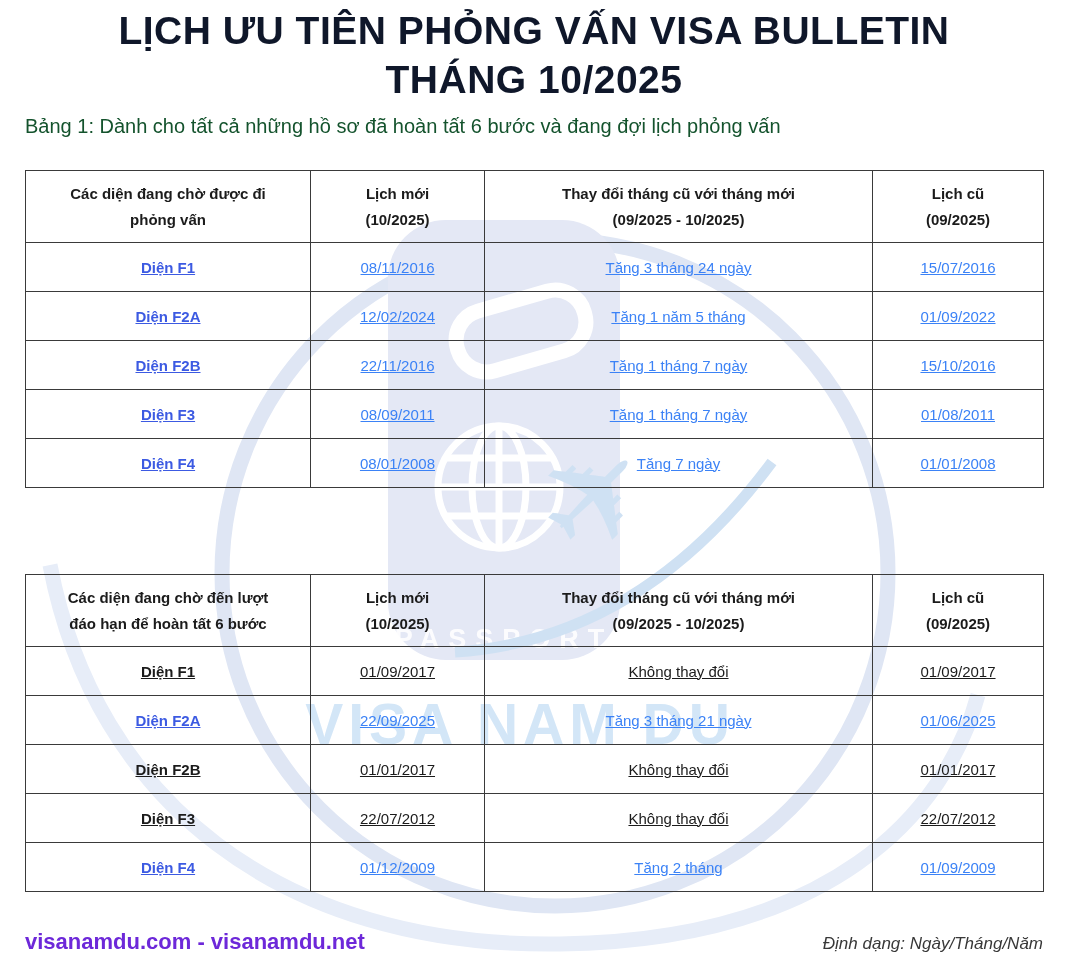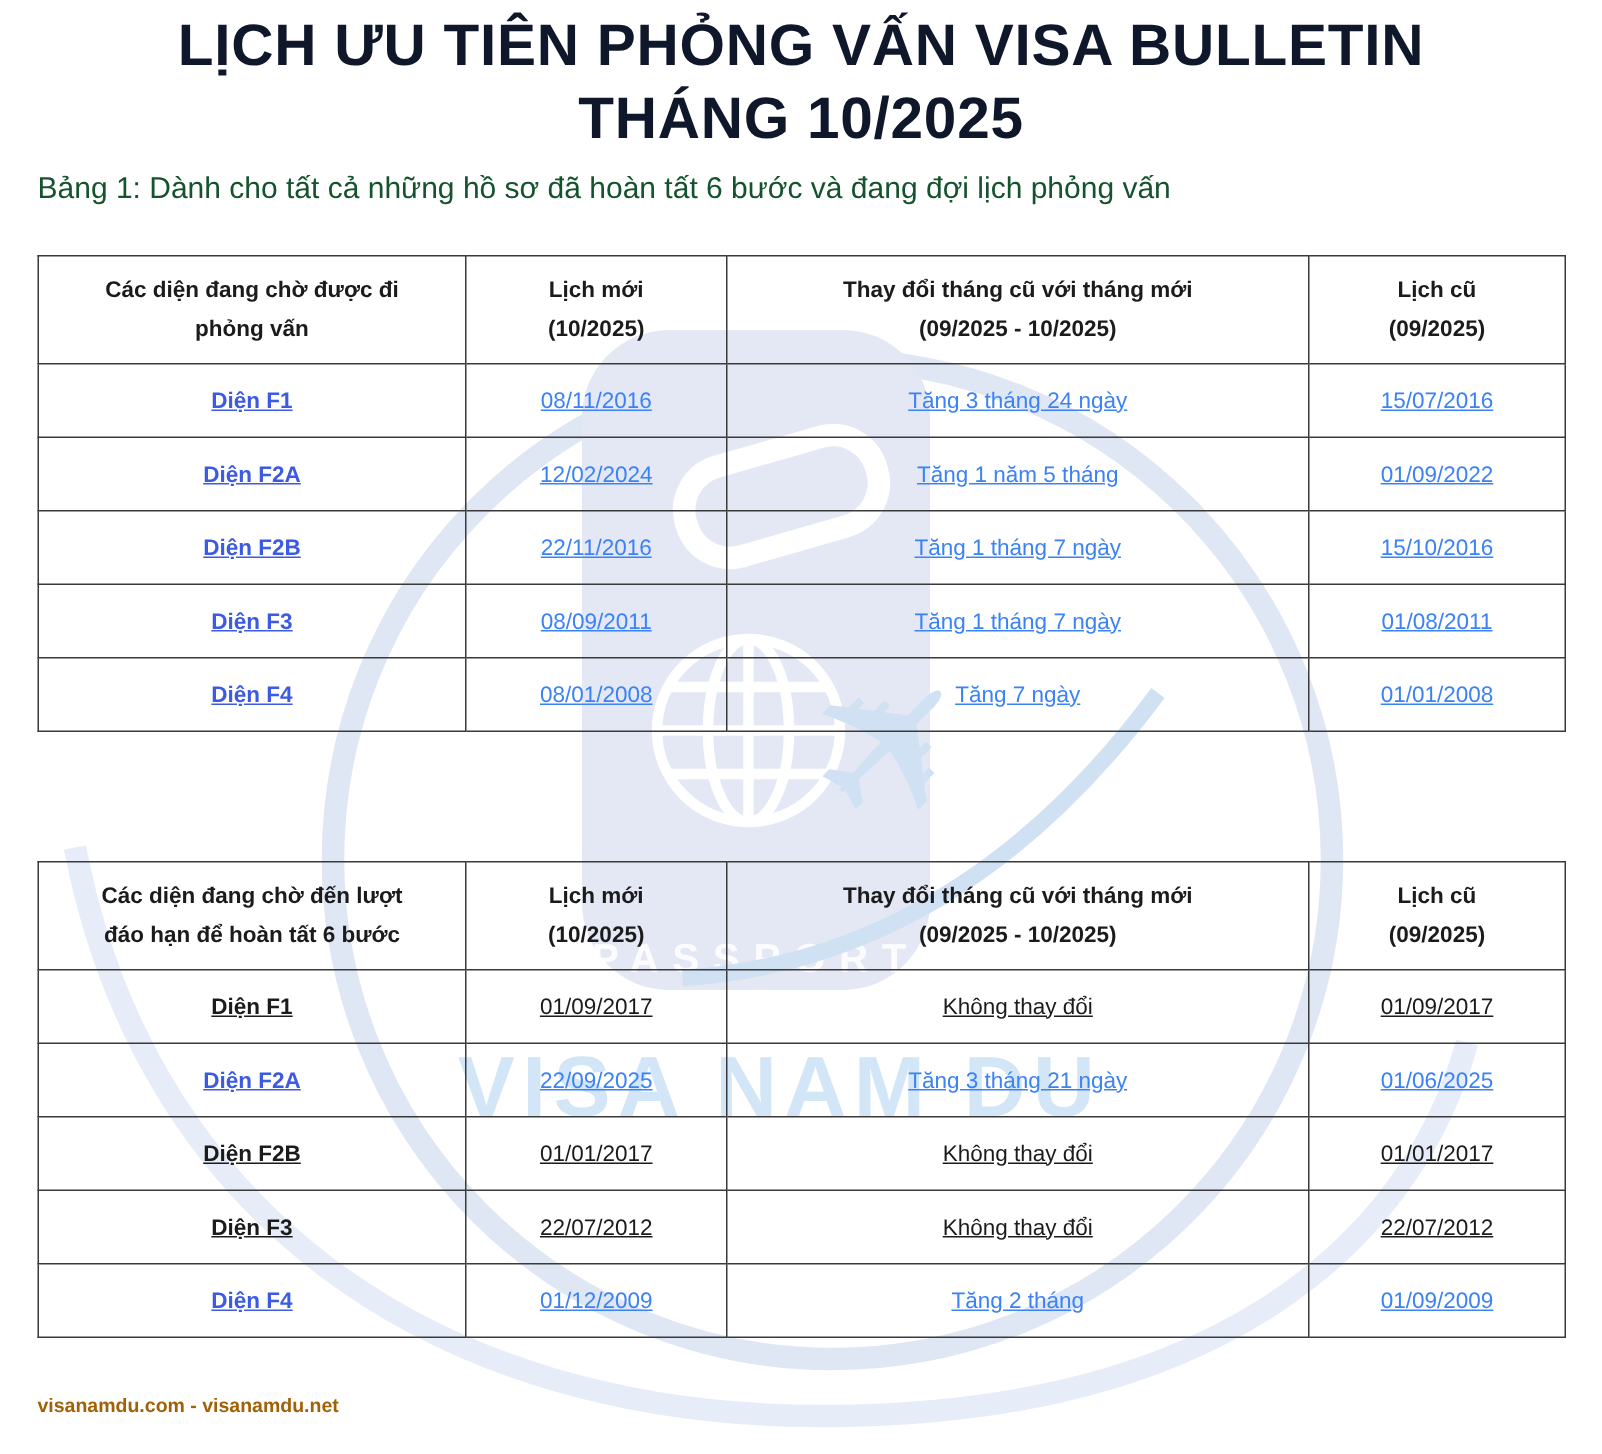--- a/index.html
+++ b/index.html
@@ -35,21 +35,21 @@
   tr.hrow td{height:71px;font-weight:700;line-height:26px;}
   tr.drow td{height:48px;text-decoration:underline;}
   tr.drow td.cat{font-weight:700;}
   tr.changed td{color:#3b82f6;}
   tr.changed td.cat{color:#3c5ae2;}
   tr.unchanged td{color:#1b1b1b;}
   .footer{
     position:absolute;left:25px;top:929px;width:1018px;
     display:flex;justify-content:space-between;align-items:baseline;
   }
-  .footer-links{font-size:13px;font-weight:700;color:#a16207;cursor:pointer;}
+  .footer-links{font-size:22px;font-weight:700;color:#6d28d9;cursor:pointer;}
   .footer-note{font-size:17px;font-style:italic;color:#383838;}
 </style>
 </head>
 <body>
 
 <div class="page">
 
   <svg class="watermark" viewBox="0 0 1068 969" xmlns="http://www.w3.org/2000/svg" aria-hidden="true">
 
     <path d="M 50 565 C 95 800, 280 948, 560 944 C 830 940, 945 815, 978 695" fill="none" stroke="#e7edf8" stroke-width="15"></path>
@@ -199,15 +199,16 @@
           <td class="cat">Diện F4</td>
           <td>01/12/2009</td>
           <td>Tăng 2 tháng</td>
           <td>01/09/2009</td>
         </tr>
       </tbody>
     </table>
 
     <div class="footer">
       <span class="footer-links">visanamdu.com - visanamdu.net</span>
+      <span class="footer-note">Định dạng: Ngày/Tháng/Năm</span>
     </div>
   </div>
 </div>
 
 </body></html>

